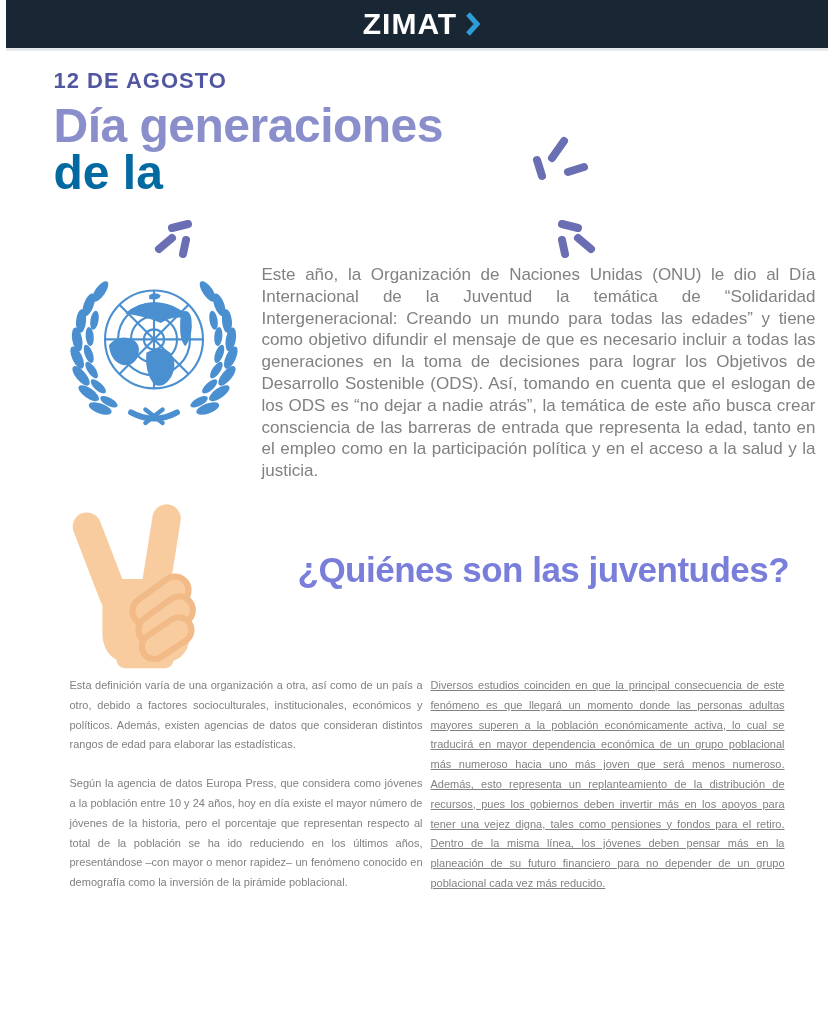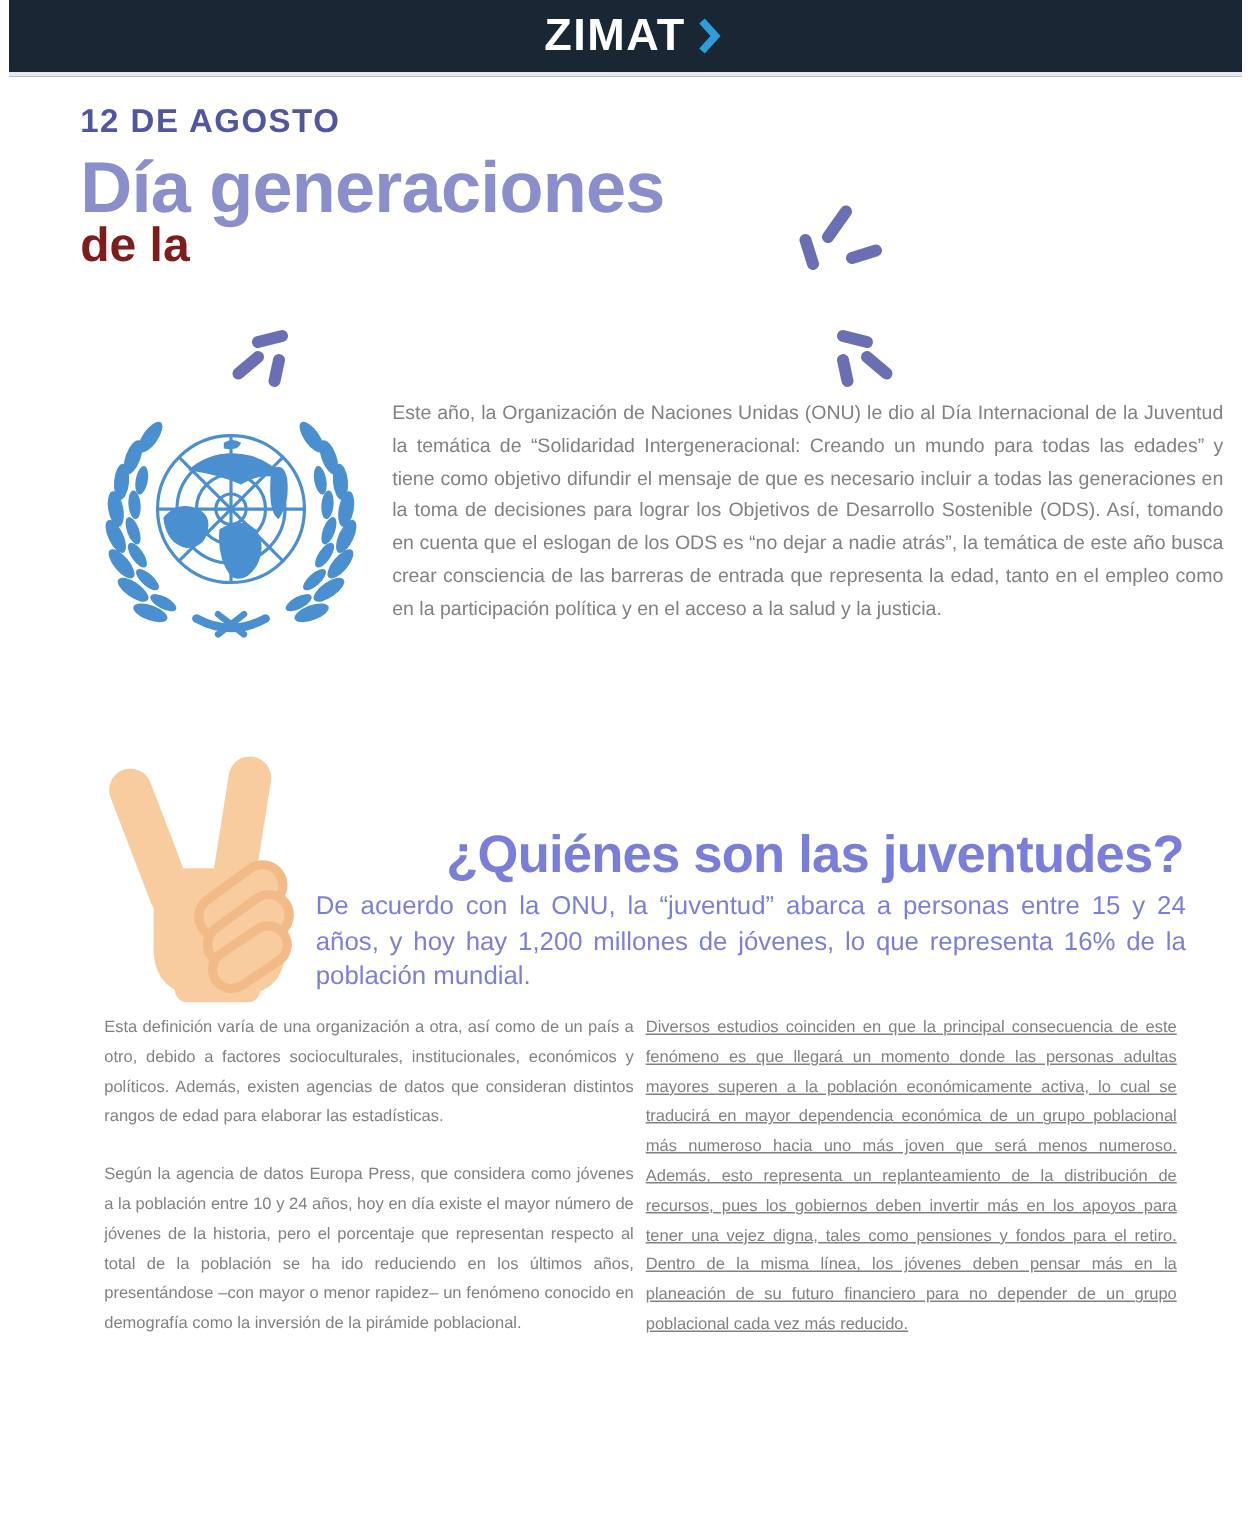--- a/index.html
+++ b/index.html
@@ -25,33 +25,33 @@
   
   .masthead { position:absolute; left:48px; top:68px; width:600px; }
   .mast-date {
     font-size:22px; font-weight:bold; letter-spacing:1px; color:#5056A0;
   }
   .mast-line1 {
     margin-top:4px; font-size:48px; font-weight:bold; color:#8A8FCB;
     letter-spacing:-0.5px;
   }
   .mast-line2 { display:flex; align-items:baseline; margin-top:-8px; }
-  .mast-line2-prefix { font-size:32px; font-weight:bold; color:#7f1d1d; }
+  .mast-line2-prefix { font-size:48px; font-weight:bold; color:#0369a1; }
   .mast-line2-main {
     margin-left:12px; font-size:70px; font-weight:bold; color:#575CA6;
     letter-spacing:1px; line-height:1.05;
   }
   .sparkle { position:absolute; }
 
   
   .un-emblem { position:absolute; left:52px; top:268px; width:192px; height:162px; }
   .un-emblem svg { display:block; width:100%; height:100%; }
   .intro-par {
     position:absolute; left:256px; top:264px; width:554px;
-    font-size:13px; line-height:21.8px; color:#7F8183; text-align:justify;
+    font-size:17px; line-height:21.8px; color:#7F8183; text-align:justify;
   }
 
   
   .peace-hand { position:absolute; left:66px; top:503px; width:142px; height:166px; }
   .peace-hand svg { display:block; width:100%; height:100%; }
   .q-heading {
     position:absolute; left:292px; top:550px; width:510px;
     font-size:35px; font-weight:bold; color:#797EDA; letter-spacing:-0.5px;
   }
   .q-lead {
@@ -193,21 +193,20 @@
       </g>
       <g fill="#F8CC9E" stroke="#F1BA87" stroke-width="6" stroke-linejoin="round">
         <rect x="56" y="82" width="62" height="27" rx="13.5" transform="rotate(-36 87 95)"></rect>
         <rect x="62" y="101" width="60" height="27" rx="13.5" transform="rotate(-36 92 114)"></rect>
         <rect x="66" y="120" width="54" height="25" rx="12.5" transform="rotate(-34 93 132)"></rect>
       </g>
     </svg>
   </div>
 
   <div class="q-heading">¿Quiénes son las juventudes?</div>
-  <div class="q-lead">De acuerdo con la ONU, la “juventud” abarca a personas entre 15 y 24 años, y hoy hay 1,200 millones de jóvenes, lo que representa 16% de la población mundial.</div>
 
   <div class="col col-left">
     <p>Esta definición varía de una organización a otra, así como de un país a otro, debido a factores socioculturales, institucionales, económicos y políticos. Además, existen agencias de datos que consideran distintos rangos de edad para elaborar las estadísticas.</p>
     <p>Según la agencia de datos Europa Press, que considera como jóvenes a la población entre 10 y 24 años, hoy en día existe el mayor número de jóvenes de la historia, pero el porcentaje que representan respecto al total de la población se ha ido reduciendo en los últimos años, presentándose –con mayor o menor rapidez– un fenómeno conocido en demografía como la inversión de la pirámide poblacional.</p>
   </div>
   <div class="col col-right">
     <p>Diversos estudios coinciden en que la principal consecuencia de este fenómeno es que llegará un momento donde las personas adultas mayores superen a la población económicamente activa, lo cual se traducirá en mayor dependencia económica de un grupo poblacional más numeroso hacia uno más joven que será menos numeroso. Además, esto representa un replanteamiento de la distribución de recursos, pues los gobiernos deben invertir más en los apoyos para tener una vejez digna, tales como pensiones y fondos para el retiro. Dentro de la misma línea, los jóvenes deben pensar más en la planeación de su futuro financiero para no depender de un grupo poblacional cada vez más reducido.</p>
   </div>
 
 </div>

